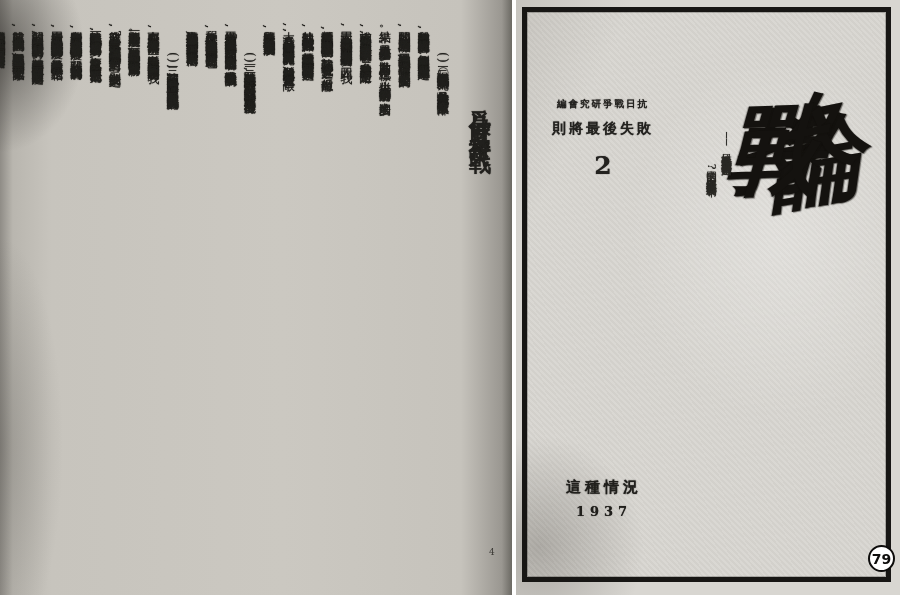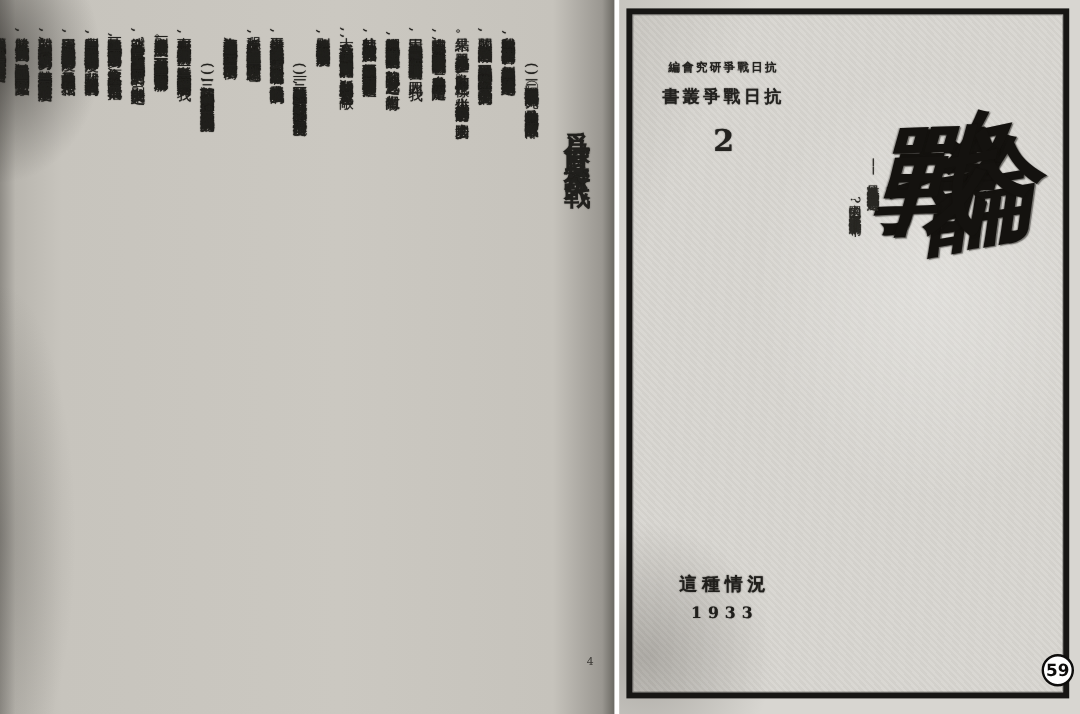--- a/index.html
+++ b/index.html
@@ -50,21 +50,21 @@
   .cover-frame {
     position:absolute; left:6px; top:7px; right:9px; bottom:13px;
     border:5px solid #171614;
     box-shadow:inset 0 0 0 1px rgba(23,22,20,.25);
     background:
       radial-gradient(ellipse 200px 240px at 70% 40%, rgba(255,255,255,.25), rgba(255,255,255,0) 75%),
       repeating-linear-gradient(47deg, rgba(110,106,99,.05) 0 2px, rgba(255,255,255,.04) 2px 4px);
   }
   .series-block { position:absolute; left:22px; top:50px; width:130px; text-align:center; color:#23221f; }
   .series-small { font-size:9.5px; font-weight:bold; letter-spacing:2px; white-space:nowrap;
-    text-shadow:0 0 1px rgba(25,23,20,.7); }
+    text-shadow:0 0 1px rgba(25,23,20,.7);margin-top:48px; }
   .series-large { font-size:14px; font-weight:bold; letter-spacing:3px; margin-top:9px; white-space:nowrap;
     text-shadow:0 0 1px rgba(25,23,20,.8); }
   .volume-number { margin-top:13px; font-size:25px; font-weight:bold;
     font-family:"DejaVu Serif",serif; text-shadow:0 0 1px rgba(25,23,20,.8); }
 
   .calligraphy {
     position:absolute; left:208px; top:36px; width:130px; height:480px;
     writing-mode:vertical-rl; text-align:start;
     font-size:94px; line-height:118px; font-weight:bold; font-style:italic;
     color:#14120f; transform:rotate(-5deg) skewX(-4deg);
@@ -135,32 +135,32 @@
         <div class="tcol">我原來強弱優劣的形勢,造成了與造成着相對的強弱優劣,因而敵我只限於一定階段上一定程度的勝</div>
       </div>
     <div class="corner-mark">4</div>
   </div>
 
   <div class="cover-page">
     <div class="cover-frame"></div>
 
     <div class="series-block">
       <div class="series-small">編會究研爭戰日抗</div>
-      <div class="series-large">書叢爭戰日抗</div>
+      <div class="series-large">則將最後失敗</div>
       <div class="volume-number">2</div>
     </div>
 
     <div class="calligraphy" id="calligraphy"><span>論</span><span>持</span><span>久</span><span>戰</span></div>
 
     <div class="subtitle-cols" id="subtitle-cols">
         <div class="subtitle-col">──抗日戰爭爲什麼是持久戰最後勝利爲什麼是</div>
         <div class="subtitle-col second">中國的?怎樣進行持久戰爭取最後勝利?──</div>
       </div>
 
     <div class="publisher-block">
       <div class="publisher-line">這種情況</div>
-      <div class="year-line">1933</div>
+      <div class="year-line">1937</div>
     </div>
 
-    <div class="page-badge">59</div>
+    <div class="page-badge">79</div>
   </div>
 
 </div>
 
 </body></html>

